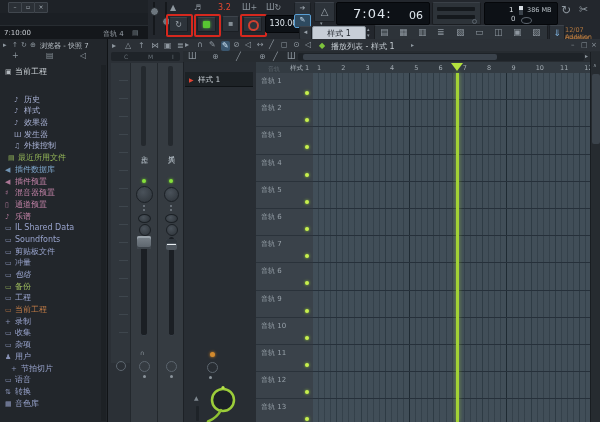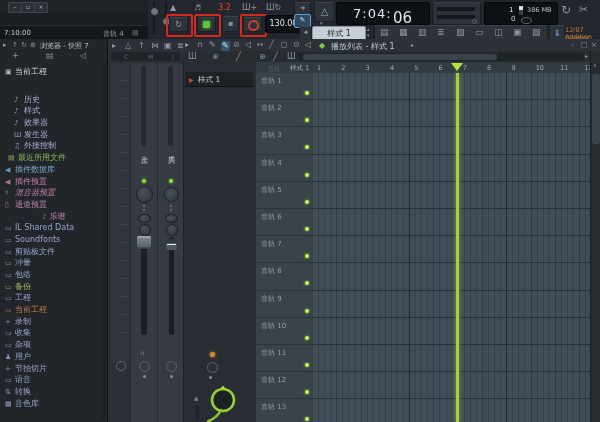--- a/index.html
+++ b/index.html
@@ -108,21 +108,21 @@
     </div>
     <div class="lcd ab" style="left:117px;top:15px;width:40px;height:16px;font-size:8px;line-height:16px;text-align:center">130.000</div>
 
     <div class="tbtn ab" style="left:146px;top:2px;width:15px;height:11px;font-size:7px;line-height:10px">➔</div>
     <div class="tbtn ab" style="left:146px;top:14px;width:15px;height:12px;font-size:7px;line-height:11px;border-color:#5a9fd4;background:#2e4a60;color:#cfe2f2">✎</div>
     <div class="tbtn ab" style="left:166px;top:2px;width:19px;height:18px;font-size:10px;line-height:17px">△</div>
     <span class="ic ab" style="left:172px;top:21px;font-size:5px">▾</span>
 
     <div class="lcd ab" style="left:188px;top:2px;width:92px;height:21px">
       <span class="ab" style="left:16px;top:3px;font-size:13px;letter-spacing:1px">7:04:</span>
-      <span class="ab" style="left:56px;top:6px;font-size:15px">06</span>
+      <span class="ab" style="left:72px;top:6px;font-size:11px">06</span>
     </div>
 
     <div class="panel ab" style="left:284px;top:2px;width:47px;height:21px">
       <div class="ab" style="left:4px;top:4px;width:38px;height:4px;background:#15191d;border-radius:1px"></div>
       <div class="ab" style="left:4px;top:12px;width:38px;height:4px;background:#15191d;border-radius:1px"></div>
       <div class="ab ring" style="left:39px;top:16px;width:3px;height:3px;border-width:1px"></div>
     </div>
 
     <div class="lcd ab" style="left:336px;top:2px;width:72px;height:21px">
       <span class="ab" style="left:24px;top:3px;font-size:7px;color:#e0e6ea">1</span>
@@ -177,36 +177,36 @@
     <div class="ab" id="browser-list" style="left:0;top:26px;width:100px">
         <div class="b-item" style="padding-left: 5px; color: rgb(205, 211, 216);"><span class="b-ic">▣</span><span>当前工程</span></div>
         <div class="b-item" style="padding-left: 14px; color: rgb(170, 179, 214); margin-top: 16px;"><span class="b-ic">♪</span><span>历史</span></div>
         <div class="b-item" style="padding-left: 14px; color: rgb(170, 179, 214);"><span class="b-ic">♪</span><span>样式</span></div>
         <div class="b-item" style="padding-left: 14px; color: rgb(170, 179, 214);"><span class="b-ic">♪</span><span>效果器</span></div>
         <div class="b-item" style="padding-left: 14px; color: rgb(170, 179, 214);"><span class="b-ic">Ш</span><span>发生器</span></div>
         <div class="b-item" style="padding-left: 14px; color: rgb(170, 179, 214);"><span class="b-ic">♫</span><span>外接控制</span></div>
         <div class="b-item" style="padding-left: 8px; color: rgb(149, 183, 88);"><span class="b-ic">▤</span><span>最近所用文件</span></div>
         <div class="b-item" style="padding-left: 5px; color: rgb(127, 168, 205);"><span class="b-ic">◀</span><span>插件数据库</span></div>
         <div class="b-item" style="padding-left: 5px; color: rgb(197, 132, 169);"><span class="b-ic">◀</span><span>插件预置</span></div>
-        <div class="b-item" style="padding-left: 5px; color: rgb(197, 132, 169); font-style: italic;"><span class="b-ic">♯</span><span>混音器预置</span></div>
+        <div class="b-item" style="padding-left: 5px; color: rgb(197, 132, 169);"><span class="b-ic">♯</span><span>混音器预置</span></div>
         <div class="b-item" style="padding-left: 5px; color: rgb(197, 132, 169);"><span class="b-ic">▯</span><span>通道预置</span></div>
-        <div class="b-item" style="padding-left: 5px; color: rgb(197, 132, 169); text-align: center;"><span class="b-ic">♪</span><span>乐谱</span></div>
+        <div class="b-item" style="padding-left: 5px; color: rgb(197, 132, 169);"><span class="b-ic">♪</span><span>乐谱</span></div>
         <div class="b-item" style="padding-left: 5px; color: rgb(152, 163, 204);"><span class="b-ic">▭</span><span>IL Shared Data</span></div>
         <div class="b-item" style="padding-left: 5px; color: rgb(152, 163, 204);"><span class="b-ic">▭</span><span>Soundfonts</span></div>
         <div class="b-item" style="padding-left: 5px; color: rgb(152, 163, 204);"><span class="b-ic">▭</span><span>剪贴板文件</span></div>
         <div class="b-item" style="padding-left: 5px; color: rgb(152, 163, 204);"><span class="b-ic">▭</span><span>冲量</span></div>
-        <div class="b-item" style="padding-left: 5px; color: rgb(152, 163, 204);"><span class="b-ic">▭</span><span>包络</span></div>
+        <div class="b-item" style="padding-left: 5px; color: rgb(152, 163, 204); font-style: italic;"><span class="b-ic">▭</span><span>包络</span></div>
         <div class="b-item" style="padding-left: 5px; color: rgb(156, 186, 93);"><span class="b-ic">▭</span><span>备份</span></div>
         <div class="b-item" style="padding-left: 5px; color: rgb(152, 163, 204);"><span class="b-ic">▭</span><span>工程</span></div>
         <div class="b-item" style="padding-left: 5px; color: rgb(192, 123, 70);"><span class="b-ic">▭</span><span>当前工程</span></div>
         <div class="b-item" style="padding-left: 5px; color: rgb(152, 163, 204);"><span class="b-ic">+</span><span>录制</span></div>
         <div class="b-item" style="padding-left: 5px; color: rgb(152, 163, 204);"><span class="b-ic">▭</span><span>收集</span></div>
         <div class="b-item" style="padding-left: 5px; color: rgb(152, 163, 204);"><span class="b-ic">▭</span><span>杂项</span></div>
         <div class="b-item" style="padding-left: 5px; color: rgb(152, 163, 204);"><span class="b-ic">♟</span><span>用户</span></div>
-        <div class="b-item" style="padding-left: 5px; color: rgb(152, 163, 204);"><span class="b-ic">+</span><span>节拍切片</span></div>
+        <div class="b-item" style="padding-left: 5px; color: rgb(152, 163, 204); margin-left: 6px;"><span class="b-ic">+</span><span>节拍切片</span></div>
         <div class="b-item" style="padding-left: 5px; color: rgb(152, 163, 204);"><span class="b-ic">▭</span><span>语音</span></div>
         <div class="b-item" style="padding-left: 5px; color: rgb(152, 163, 204);"><span class="b-ic">⇅</span><span>转换</span></div>
         <div class="b-item" style="padding-left: 5px; color: rgb(152, 163, 204);"><span class="b-ic">▦</span><span>音色库</span></div>
       </div>
     <div class="ab" style="left:101px;top:26px;width:5px;height:356px;background:#1d2125"></div>
   </div>
 
   <div class="ab" id="mixer">
     <div class="ab">
         <span class="ic ab" style="left: 4px; top: 3px; font-size: 8px;">▸</span>

